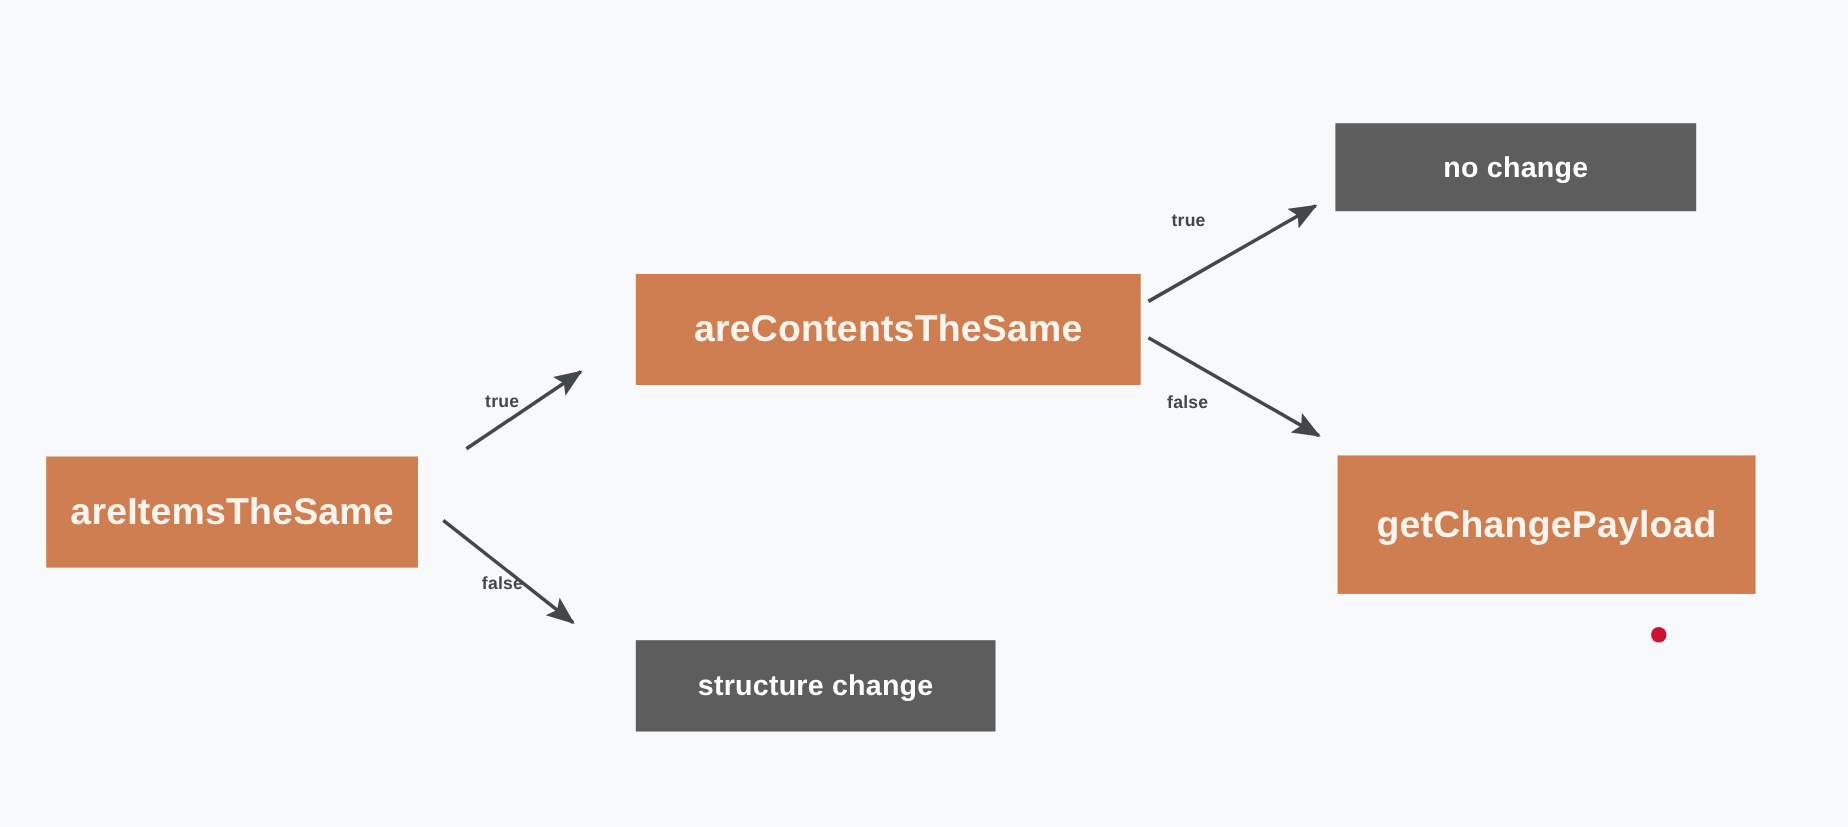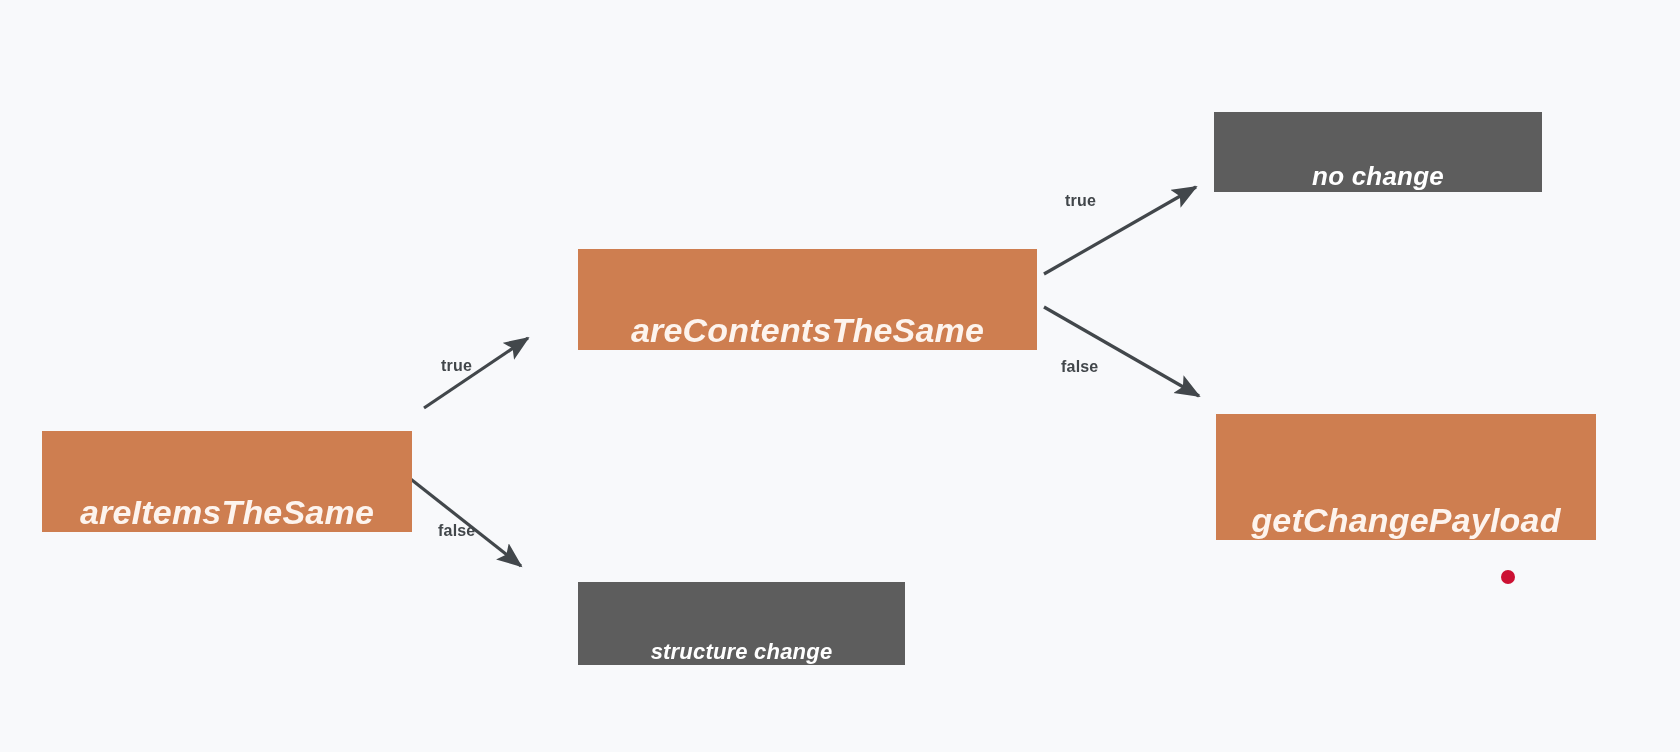--- a/index.html
+++ b/index.html
@@ -24,54 +24,53 @@
     position: absolute;
     left: 0;
     top: 0;
     width: 1680px;
     height: 752px;
     pointer-events: none;
   }
   .node {
     position: absolute;
     display: flex;
-    align-items: flex-end;
+    align-items: center;
     justify-content: center;
     box-sizing: border-box;
     text-align: center;
     letter-spacing: 0.2px;
-    font-style: italic;
   }
   .node-process {
     background: #ce7e50;
     color: #fdf4ee;
     font-size: 34px;
     font-weight: 600;
   }
   .node-terminal {
     background: #5d5d5d;
     color: #ffffff;
     font-weight: 600;
   }
   #node-are-items-the-same {
-    left: 42px;  top: 431px;  width: 370px;  height: 101px;
+    left: 42px;  top: 415px;  width: 338px;  height: 101px;
   }
   #node-are-contents-the-same {
     left: 578px; top: 249px;  width: 459px;  height: 101px;
   }
   #node-get-change-payload {
     left: 1216px; top: 414px; width: 380px;  height: 126px;
   }
   #node-no-change {
     left: 1214px; top: 112px; width: 328px;  height: 80px;
     font-size: 26px;
   }
   #node-structure-change {
     left: 578px; top: 582px;  width: 327px;  height: 83px;
-    font-size: 22px;
+    font-size: 26px;
   }
   .edge-label {
     position: absolute;
     font-size: 16px;
     font-weight: 600;
     color: #42474b;
     letter-spacing: 0.2px;
     white-space: nowrap;
   }
   #edge-label-items-true    { left: 441px;  top: 357px; }

